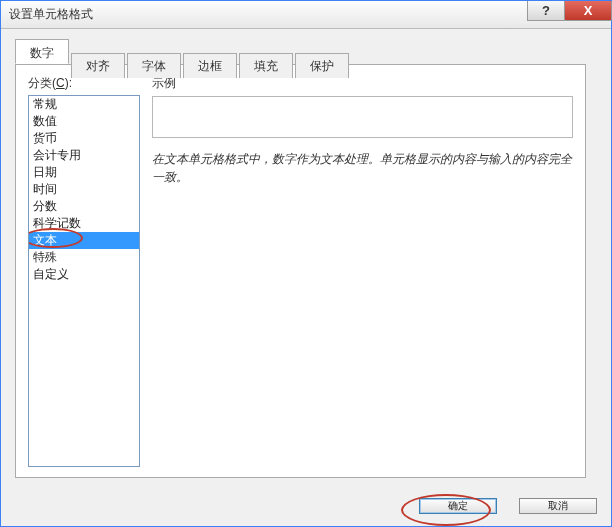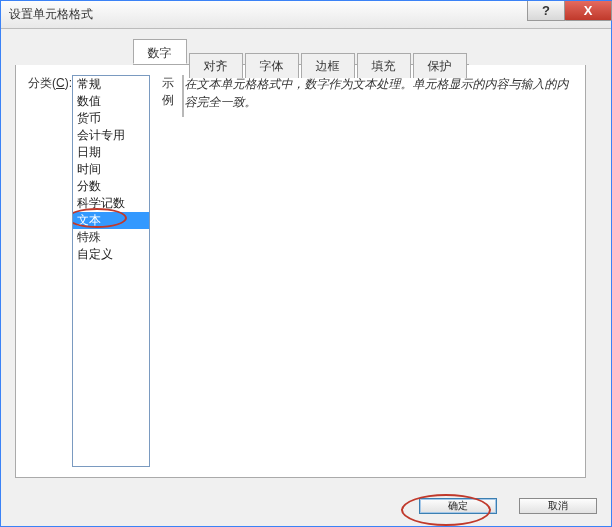--- a/index.html
+++ b/index.html
@@ -60,21 +60,20 @@
       font-size:13px;
       width:48px;
       border-bottom-left-radius:2px;
       border-bottom-right-radius:2px;
     }
     .content {
       flex: 1;
       padding: 10px 25px 10px 14px;
       display: flex;
       flex-direction: column;
-      align-items: center;
     }
     .tabs {
       display: flex;
       border-bottom: 1px solid #aaa;
       height: 26px;
       position: relative;
     }
     .tab {
       padding: 4px 14px 3px 14px;
       border: 1px solid #aaa;
@@ -100,23 +99,23 @@
       padding: 10px 12px;
       display: flex;
       flex-direction: column;
     }
     .row-top {
       display: flex;
       flex: 1;
       gap: 12px;
     }
     .left-col {
-      width: 122px;
-      display: flex;
-      flex-direction: row;
+      width: 112px;
+      display: flex;
+      flex-direction: column;
     }
     .cat-label { margin-bottom: 3px; color:#333;}
     .listbox {
       flex: 1;
       border: 1px solid #7a9ac0;
       background: #fff;
       overflow-y: scroll;
       position: relative;
     }
     .listbox::-webkit-scrollbar { width: 16px; }
@@ -134,20 +133,21 @@
     }
     .annot-ellipse {
       position: absolute;
       border: 2px solid #c0392b;
       border-radius: 50%;
       pointer-events: none;
     }
     .right-col {
       flex: 1;
       display: flex;
+      flex-direction: column;
     }
     .sample-label { margin-bottom: 4px; color:#333;}
     .sample-box {
       border: 1px solid #b8b8b8;
       height: 42px;
       background: #fff;
       margin-bottom: 12px;
     }
     .desc { color:#333; line-height: 18px; font-style: italic; }
     .button-row {

